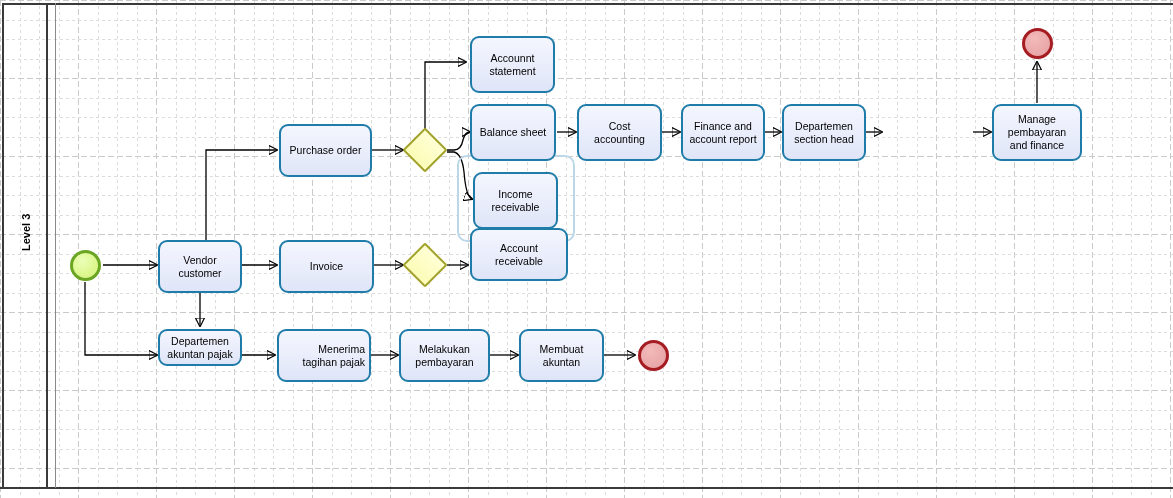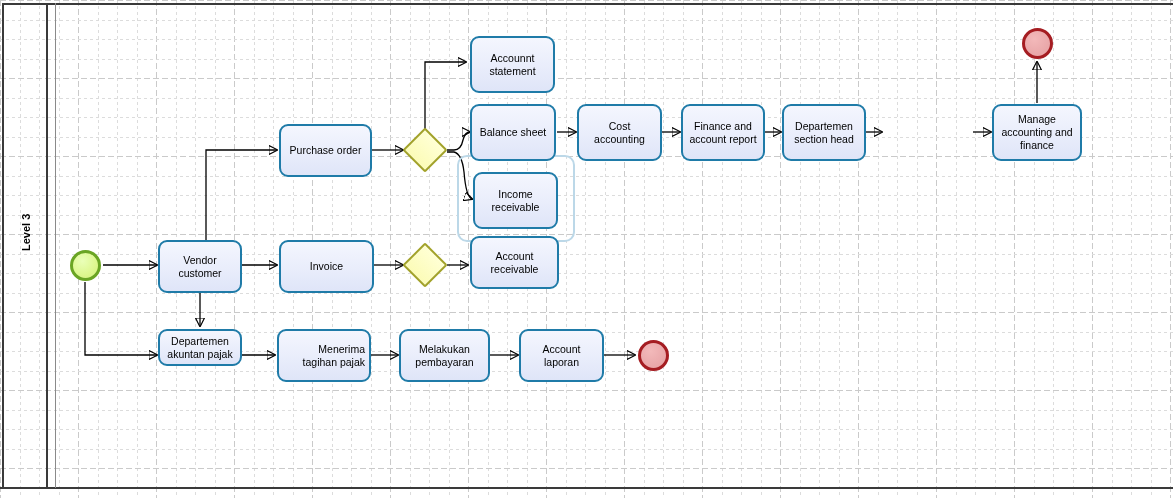--- a/index.html
+++ b/index.html
@@ -297,32 +297,32 @@
   <div class="task" style="left:158px; top:240px; width:84px; height:53px;">Vendor customer</div>
 
   <div class="task" style="left:279px; top:240px; width:95px; height:53px;">Invoice</div>
 
   <div class="task" style="left:470px; top:36px; width:85px; height:57px;">Accounnt statement</div>
 
   <div class="task" style="left:470px; top:104px; width:86px; height:57px;">Balance sheet</div>
 
   <div class="task" style="left:473px; top:172px; width:85px; height:57px;">Income receivable</div>
 
-  <div class="task" style="left:470px; top:236px; width:89px; height:53px;">Account receivable</div>
+  <div class="task" style="left:470px; top:228px; width:98px; height:53px;">Account receivable</div>
 
   <div class="task" style="left:577px; top:104px; width:85px; height:57px;">Cost accounting</div>
 
   <div class="task" style="left:681px; top:104px; width:84px; height:57px;">Finance and account report</div>
 
   <div class="task" style="left:782px; top:104px; width:84px; height:57px;">Departemen section head</div>
 
 
-  <div class="task" style="left:992px; top:104px; width:90px; height:57px;">Manage accounting and finance</div>
+  <div class="task" style="left:992px; top:104px; width:90px; height:57px;">Manage pembayaran and finance</div>
 
   <div class="task" style="left:158px; top:329px; width:84px; height:37px;text-align:center;">Departemen akuntan pajak</div>
 
   <div class="task" style="left:277px; top:329px; width:94px; height:53px;text-align:right;">Menerima tagihan pajak</div>
 
   <div class="task" style="left:399px; top:329px; width:91px; height:53px;">Melakukan pembayaran</div>
 
-  <div class="task" style="left:519px; top:329px; width:85px; height:53px;">Account laporan</div>
+  <div class="task" style="left:519px; top:329px; width:85px; height:53px;">Membuat akuntan</div>
 
 </div>
 
 </body></html>

